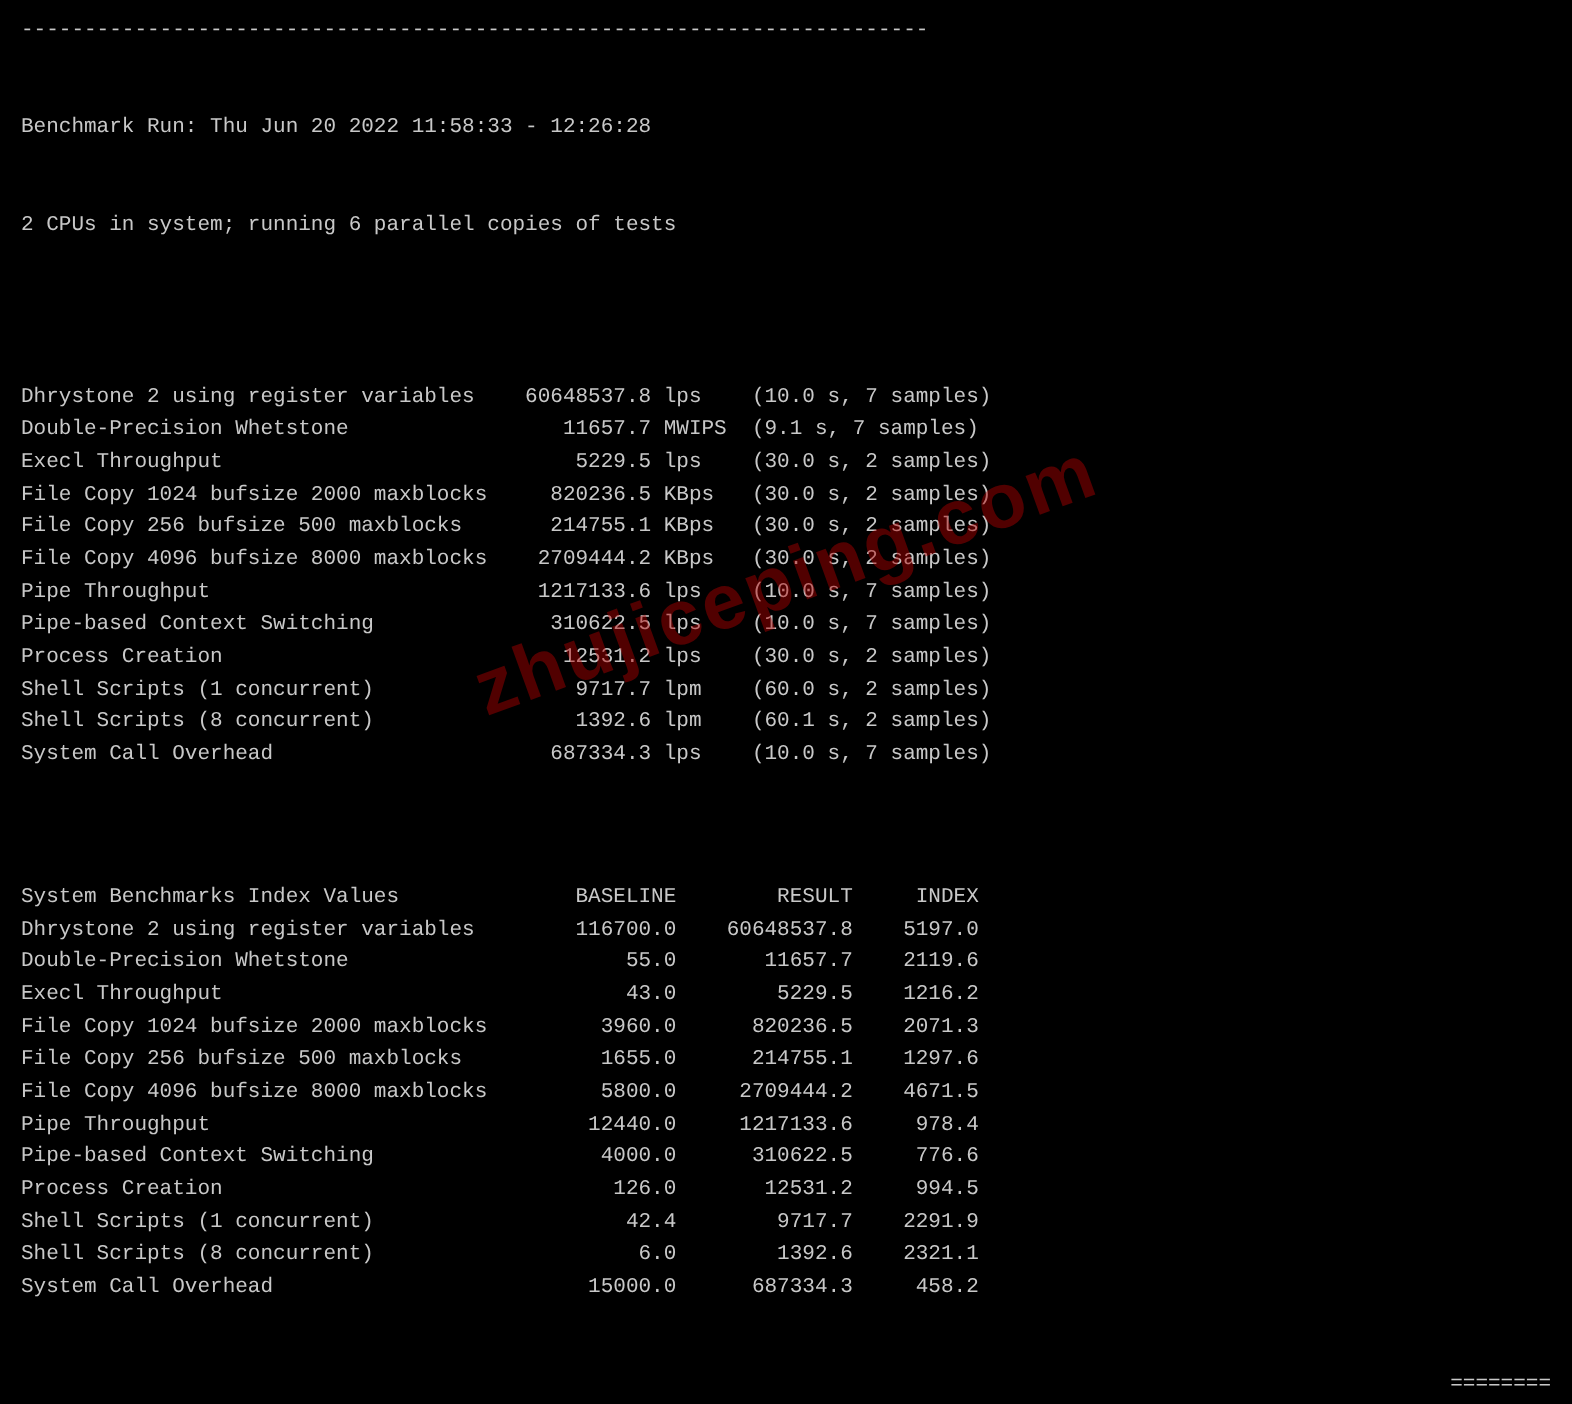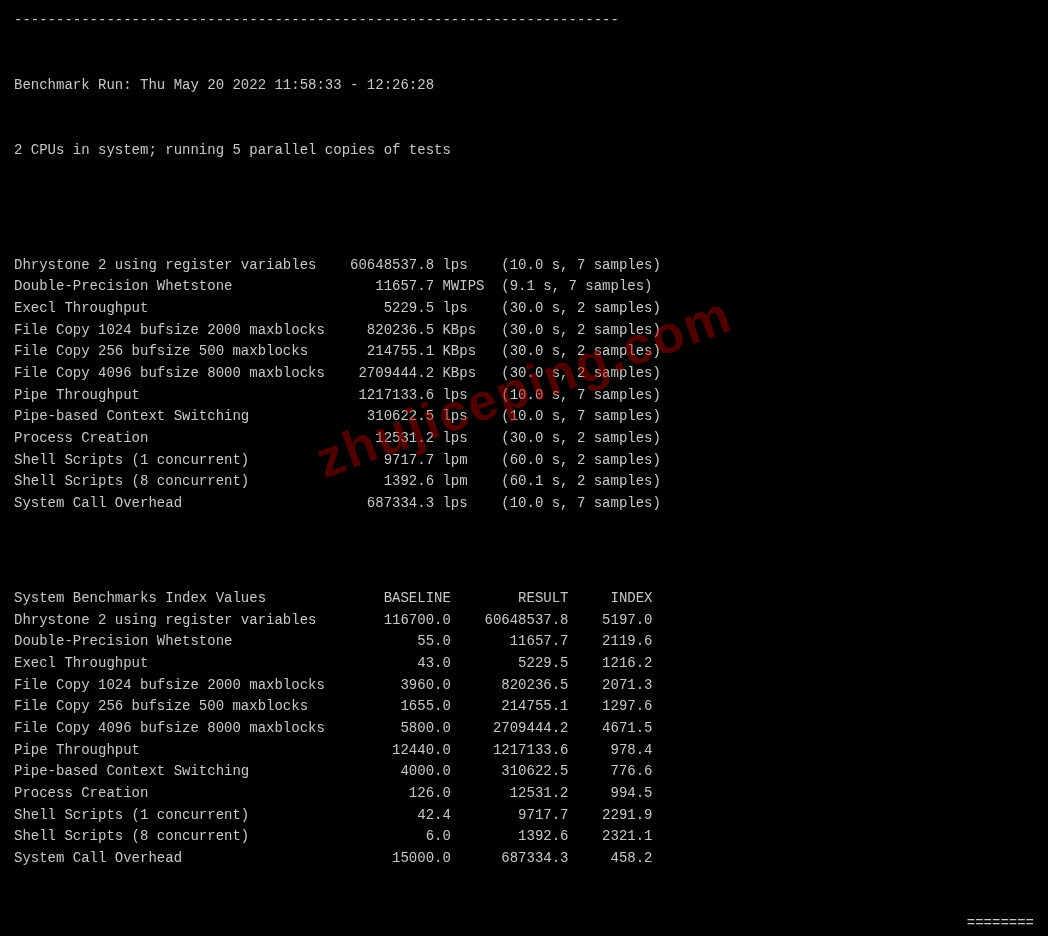--- a/index.html
+++ b/index.html
@@ -46,22 +46,22 @@
     }
   </style>
 </head>
 <body>
 
 <div>
 
   <div class="pre-block">------------------------------------------------------------------------</div>
 
   <div class="pre-block section">
-    <div>Benchmark Run: Thu May 20 2022 11:58:33 - 12:26:28</div>
-    <div>2 CPUs in system; running 5 parallel copies of tests</div>
+    <div>Benchmark Run: Thu Jun 20 2022 11:58:33 - 12:26:28</div>
+    <div>2 CPUs in system; running 6 parallel copies of tests</div>
   </div>
 
   <div class="pre-block section" id="bm-section">
   <div>Dhrystone 2 using register variables    60648537.8 lps    (10.0 s, 7 samples)</div><div>Double-Precision Whetstone                 11657.7 MWIPS  (9.1 s, 7 samples)</div><div>Execl Throughput                            5229.5 lps    (30.0 s, 2 samples)</div><div>File Copy 1024 bufsize 2000 maxblocks     820236.5 KBps   (30.0 s, 2 samples)</div><div>File Copy 256 bufsize 500 maxblocks       214755.1 KBps   (30.0 s, 2 samples)</div><div>File Copy 4096 bufsize 8000 maxblocks    2709444.2 KBps   (30.0 s, 2 samples)</div><div>Pipe Throughput                          1217133.6 lps    (10.0 s, 7 samples)</div><div>Pipe-based Context Switching              310622.5 lps    (10.0 s, 7 samples)</div><div>Process Creation                           12531.2 lps    (30.0 s, 2 samples)</div><div>Shell Scripts (1 concurrent)                9717.7 lpm    (60.0 s, 2 samples)</div><div>Shell Scripts (8 concurrent)                1392.6 lpm    (60.1 s, 2 samples)</div><div>System Call Overhead                      687334.3 lps    (10.0 s, 7 samples)</div></div>
 
   <div class="pre-block table-section" id="index-section">
   <div>
 System Benchmarks Index Values              BASELINE        RESULT     INDEX</div><div>Dhrystone 2 using register variables        116700.0    60648537.8    5197.0</div><div>Double-Precision Whetstone                      55.0       11657.7    2119.6</div><div>Execl Throughput                                43.0        5229.5    1216.2</div><div>File Copy 1024 bufsize 2000 maxblocks         3960.0      820236.5    2071.3</div><div>File Copy 256 bufsize 500 maxblocks           1655.0      214755.1    1297.6</div><div>File Copy 4096 bufsize 8000 maxblocks         5800.0     2709444.2    4671.5</div><div>Pipe Throughput                              12440.0     1217133.6     978.4</div><div>Pipe-based Context Switching                  4000.0      310622.5     776.6</div><div>Process Creation                               126.0       12531.2     994.5</div><div>Shell Scripts (1 concurrent)                    42.4        9717.7    2291.9</div><div>Shell Scripts (8 concurrent)                     6.0        1392.6    2321.1</div><div>System Call Overhead                         15000.0      687334.3     458.2</div></div>
 
   <div class="pre-block" id="score-section">

